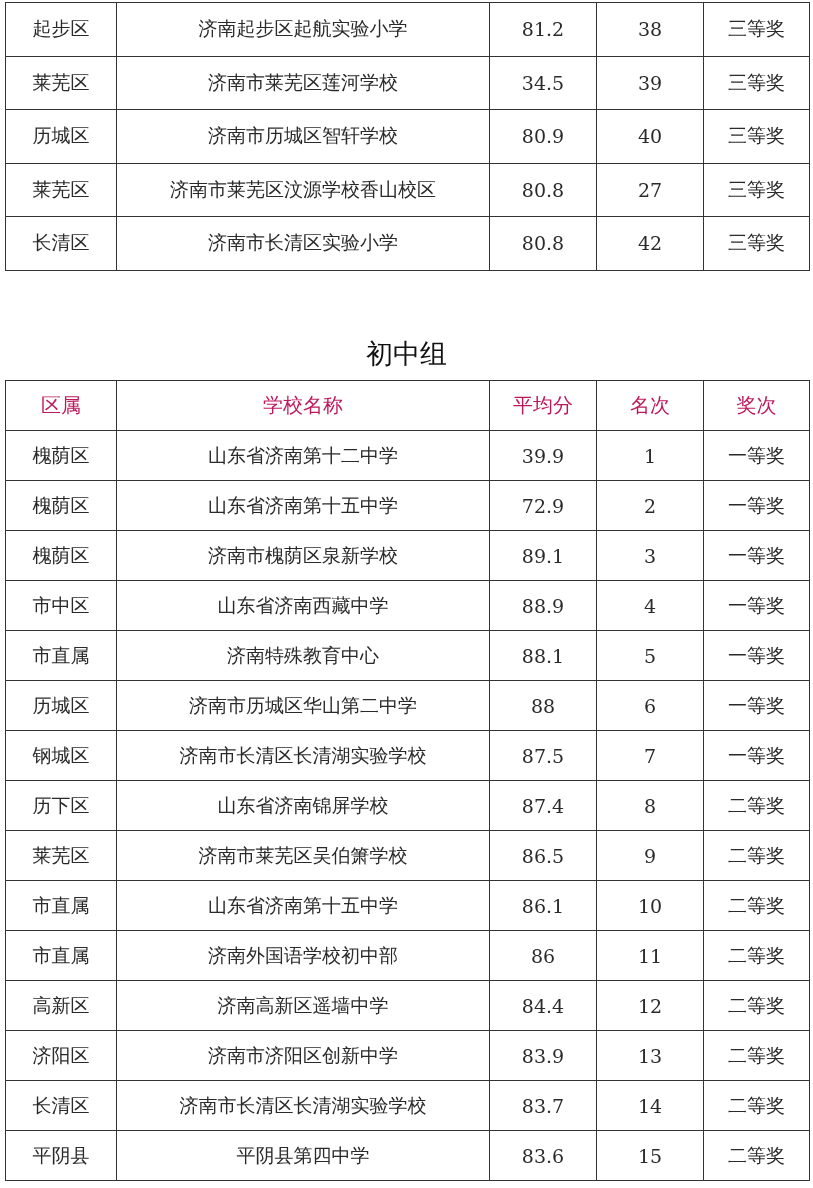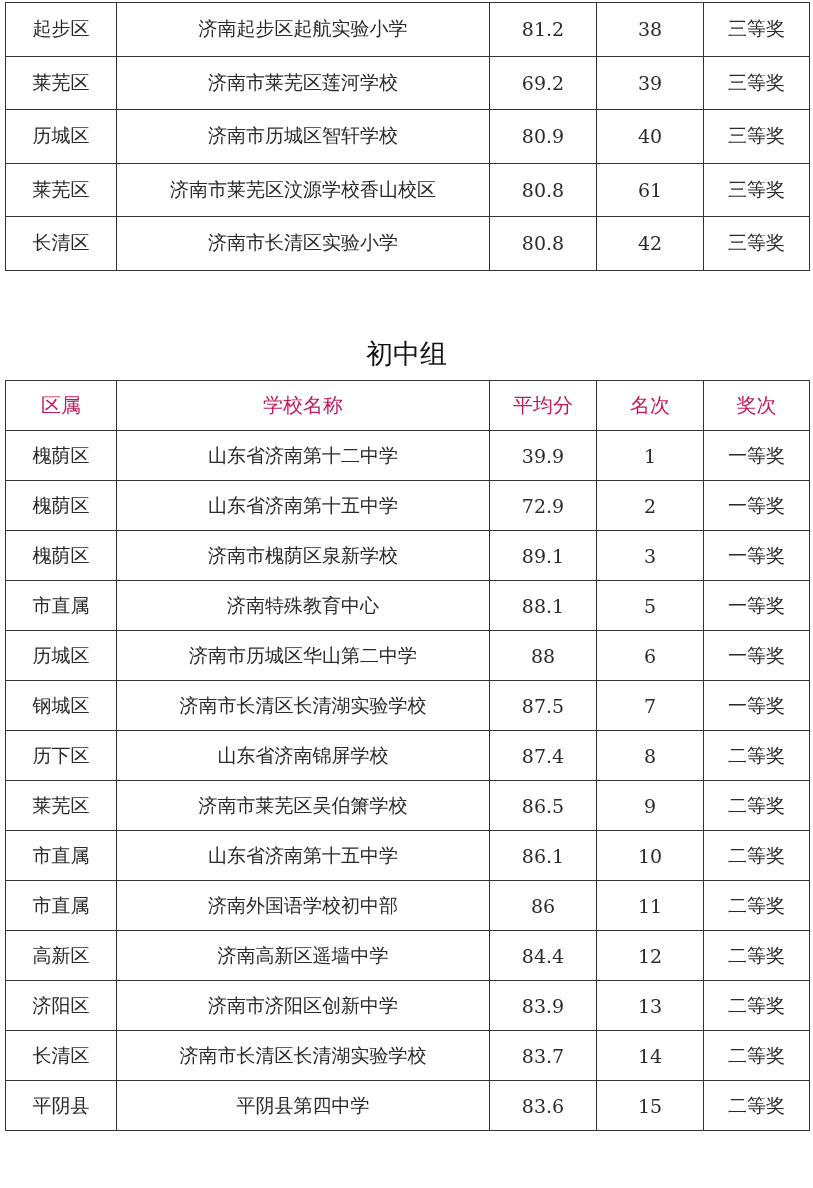--- a/index.html
+++ b/index.html
@@ -33,36 +33,36 @@
       <tr class="row">
         <td>起步区</td>
         <td>济南起步区起航实验小学</td>
         <td>81.2</td>
         <td>38</td>
         <td>三等奖</td>
       </tr>
       <tr class="row">
         <td>莱芜区</td>
         <td>济南市莱芜区莲河学校</td>
-        <td>69.2</td>
+        <td>34.5</td>
         <td>39</td>
         <td>三等奖</td>
       </tr>
       <tr class="row">
         <td>历城区</td>
         <td>济南市历城区智轩学校</td>
         <td>80.9</td>
         <td>40</td>
         <td>三等奖</td>
       </tr>
       <tr class="row">
         <td>莱芜区</td>
         <td>济南市莱芜区汶源学校香山校区</td>
         <td>80.8</td>
-        <td>61</td>
+        <td>27</td>
         <td>三等奖</td>
       </tr>
       <tr class="row">
         <td>长清区</td>
         <td>济南市长清区实验小学</td>
         <td>80.8</td>
         <td>42</td>
         <td>三等奖</td>
       </tr>
     </tbody>
@@ -100,20 +100,27 @@
         <td>山东省济南第十五中学</td>
         <td>72.9</td>
         <td>2</td>
         <td>一等奖</td>
       </tr>
       <tr class="row">
         <td>槐荫区</td>
         <td>济南市槐荫区泉新学校</td>
         <td>89.1</td>
         <td>3</td>
+        <td>一等奖</td>
+      </tr>
+      <tr class="row">
+        <td>市中区</td>
+        <td>山东省济南西藏中学</td>
+        <td>88.9</td>
+        <td>4</td>
         <td>一等奖</td>
       </tr>
       <tr class="row">
         <td>市直属</td>
         <td>济南特殊教育中心</td>
         <td>88.1</td>
         <td>5</td>
         <td>一等奖</td>
       </tr>
       <tr class="row">

